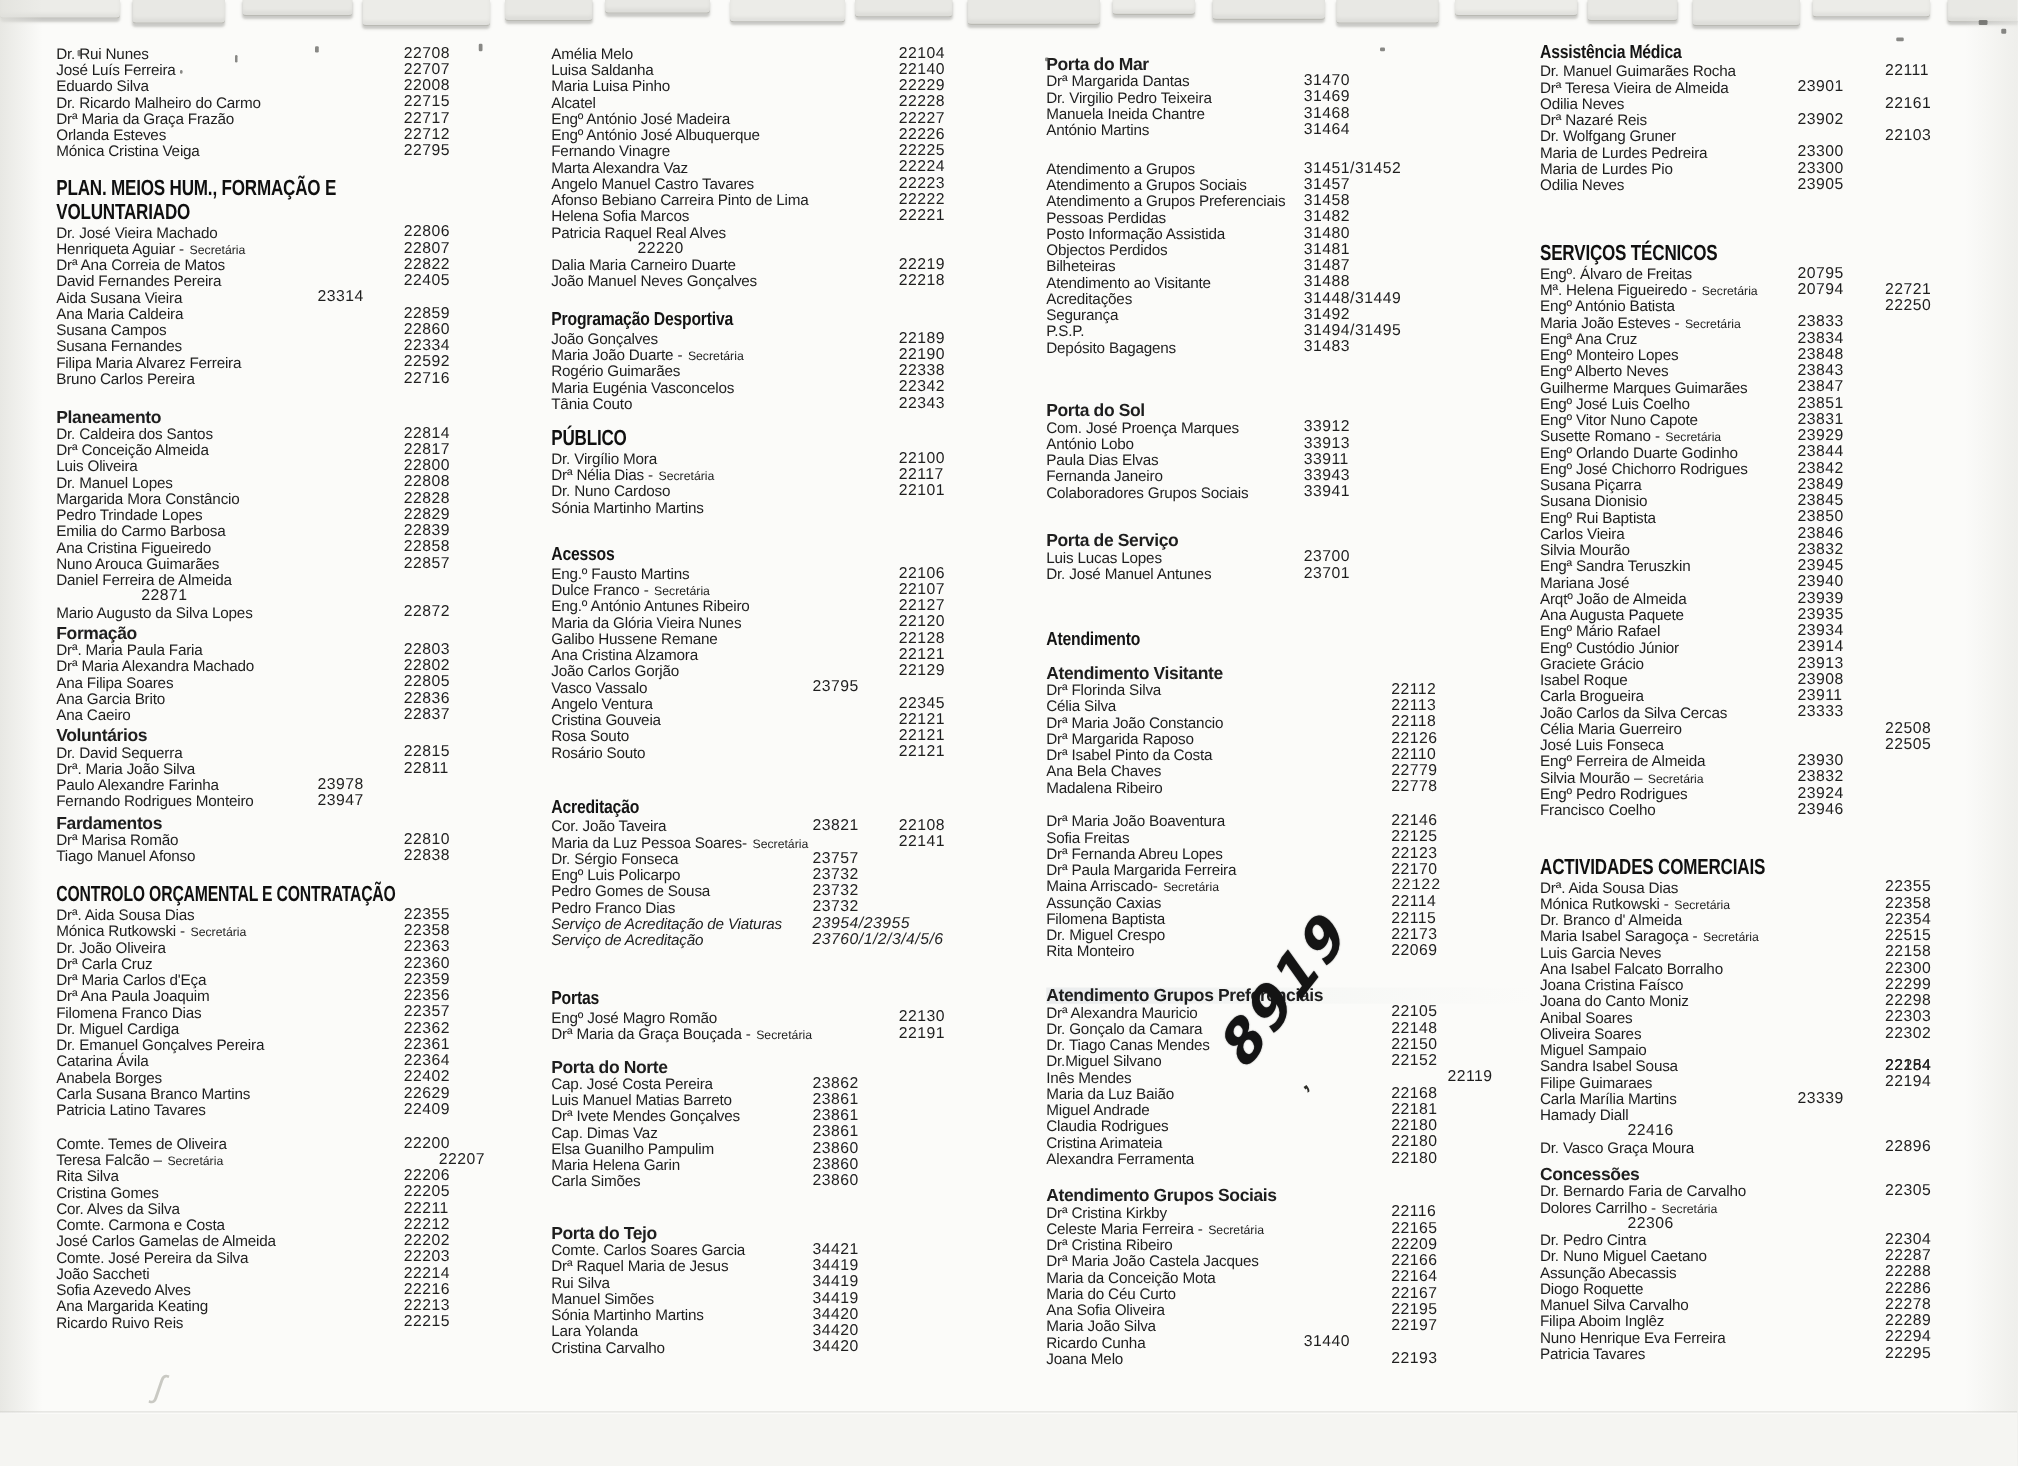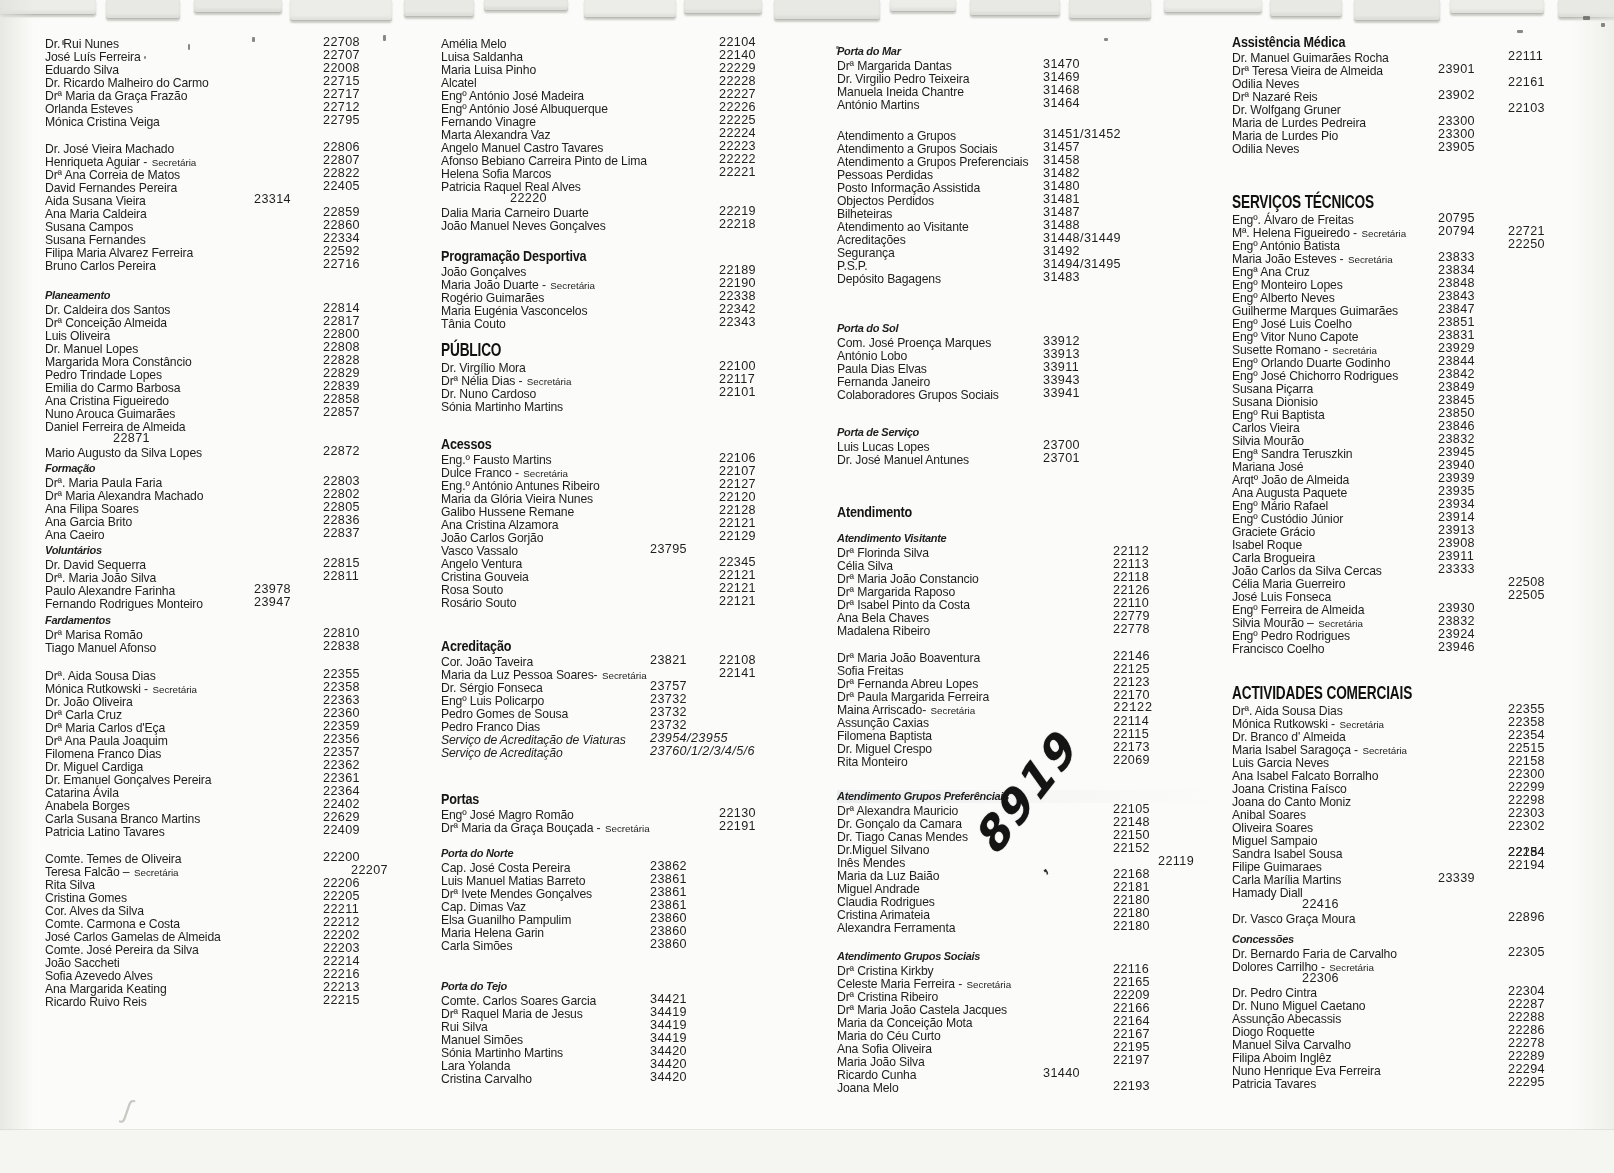--- a/index.html
+++ b/index.html
@@ -22,21 +22,21 @@
     box-shadow:0 2px 2px rgba(110,110,104,.35), inset 0 -3px 3px rgba(0,0,0,.05);}
   .speck{position:absolute;background:#4a4a46;border-radius:1px;}
 
   .col{position:absolute;}
   .row{position:relative;height:13px;line-height:13px;white-space:nowrap;}
   .name{font-size:12.2px;letter-spacing:-.15px;}
   .sec{font-size:9.8px;letter-spacing:0;}
   .num{position:absolute;top:0;font-size:12.6px;letter-spacing:.4px;}
   .it .name,.it .num{font-style:italic;}
   .h2{position:relative;height:13px;line-height:13px;font-weight:bold;
-    font-size:11px;letter-spacing:-.3px;white-space:nowrap;font-style:italic;}
+    font-size:14px;letter-spacing:-.3px;white-space:nowrap;}
   .h2.hl{background:linear-gradient(90deg,#ebedee,rgba(246,247,245,.9) 55%,rgba(251,251,249,0));}
   .hb{height:17px;line-height:17px;font-weight:bold;font-size:15px;white-space:nowrap;color:#141414;}
   .hb .t{display:inline-block;transform:scaleX(.84);transform-origin:left center;letter-spacing:-.2px;}
   .h1{line-height:19px;font-weight:bold;font-size:17.5px;white-space:pre-line;color:#101010;}
   .h1 .t{display:inline-block;transform:scaleX(.78);transform-origin:left top;letter-spacing:-.2px;white-space:pre-line;}
   .h1.cond .t{transform:scaleX(.72);}
   .gap{position:relative;}
 
   .handwriting{
     position:absolute;left:986px;top:818px;
@@ -60,20 +60,22 @@
   <div id="columns">
       <div class="col" style="left: 45px; top: 36px; width: 420px;">
         <div class="row"><span class="name">Dr. Rui Nunes</span><span class="num" style="left: 278px;">22708</span></div>
         <div class="row"><span class="name">José Luís Ferreira</span><span class="num" style="left: 278px;">22707</span></div>
         <div class="row"><span class="name">Eduardo Silva</span><span class="num" style="left: 278px;">22008</span></div>
         <div class="row"><span class="name">Dr. Ricardo Malheiro do Carmo</span><span class="num" style="left: 278px;">22715</span></div>
         <div class="row"><span class="name">Drª Maria da Graça Frazão</span><span class="num" style="left: 278px;">22717</span></div>
         <div class="row"><span class="name">Orlanda Esteves</span><span class="num" style="left: 278px;">22712</span></div>
         <div class="row"><span class="name">Mónica Cristina Veiga</span><span class="num" style="left: 278px;">22795</span></div>
         <div class="gap" style="height: 14px;"></div>
+        <div class="h1"><span class="t">PLAN. MEIOS HUM., FORMAÇÃO E
+VOLUNTARIADO</span></div>
         <div class="row"><span class="name">Dr. José Vieira Machado</span><span class="num" style="left: 278px;">22806</span></div>
         <div class="row"><span class="name">Henriqueta Aguiar -</span> <span class="sec">Secretária</span><span class="num" style="left: 278px;">22807</span></div>
         <div class="row"><span class="name">Drª Ana Correia de Matos</span><span class="num" style="left: 278px;">22822</span></div>
         <div class="row"><span class="name">David Fernandes Pereira</span><span class="num" style="left: 278px;">22405</span></div>
         <div class="row"><span class="name">Aida Susana Vieira</span><span class="num" style="left: 209px;">23314</span></div>
         <div class="row"><span class="name">Ana Maria Caldeira</span><span class="num" style="left: 278px;">22859</span></div>
         <div class="row"><span class="name">Susana Campos</span><span class="num" style="left: 278px;">22860</span></div>
         <div class="row"><span class="name">Susana Fernandes</span><span class="num" style="left: 278px;">22334</span></div>
         <div class="row"><span class="name">Filipa Maria Alvarez Ferreira</span><span class="num" style="left: 278px;">22592</span></div>
         <div class="row"><span class="name">Bruno Carlos Pereira</span><span class="num" style="left: 278px;">22716</span></div>
@@ -104,20 +106,21 @@
         <div class="h2">Voluntários</div>
         <div class="row"><span class="name">Dr. David Sequerra</span><span class="num" style="left: 278px;">22815</span></div>
         <div class="row"><span class="name">Drª. Maria João Silva</span><span class="num" style="left: 278px;">22811</span></div>
         <div class="row"><span class="name">Paulo Alexandre Farinha</span><span class="num" style="left: 209px;">23978</span></div>
         <div class="row"><span class="name">Fernando Rodrigues Monteiro</span><span class="num" style="left: 209px;">23947</span></div>
         <div class="gap" style="height: 5px;"></div>
         <div class="h2">Fardamentos</div>
         <div class="row"><span class="name">Drª Marisa Romão</span><span class="num" style="left: 278px;">22810</span></div>
         <div class="row"><span class="name">Tiago Manuel Afonso</span><span class="num" style="left: 278px;">22838</span></div>
         <div class="gap" style="height: 15px;"></div>
+        <div class="h1 cond"><span class="t">CONTROLO ORÇAMENTAL E CONTRATAÇÃO</span></div>
         <div class="row"><span class="name">Drª. Aida Sousa Dias</span><span class="num" style="left: 278px;">22355</span></div>
         <div class="row"><span class="name">Mónica Rutkowski -</span> <span class="sec">Secretária</span><span class="num" style="left: 278px;">22358</span></div>
         <div class="row"><span class="name">Dr. João Oliveira</span><span class="num" style="left: 278px;">22363</span></div>
         <div class="row"><span class="name">Drª Carla Cruz</span><span class="num" style="left: 278px;">22360</span></div>
         <div class="row"><span class="name">Drª Maria Carlos d'Eça</span><span class="num" style="left: 278px;">22359</span></div>
         <div class="row"><span class="name">Drª Ana Paula Joaquim</span><span class="num" style="left: 278px;">22356</span></div>
         <div class="row"><span class="name">Filomena Franco Dias</span><span class="num" style="left: 278px;">22357</span></div>
         <div class="row"><span class="name">Dr. Miguel Cardiga</span><span class="num" style="left: 278px;">22362</span></div>
         <div class="row"><span class="name">Dr. Emanuel Gonçalves Pereira</span><span class="num" style="left: 278px;">22361</span></div>
         <div class="row"><span class="name">Catarina Ávila</span><span class="num" style="left: 278px;">22364</span></div>

